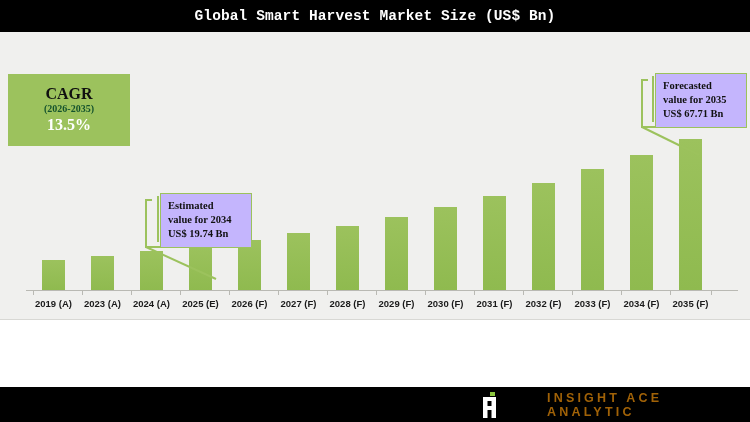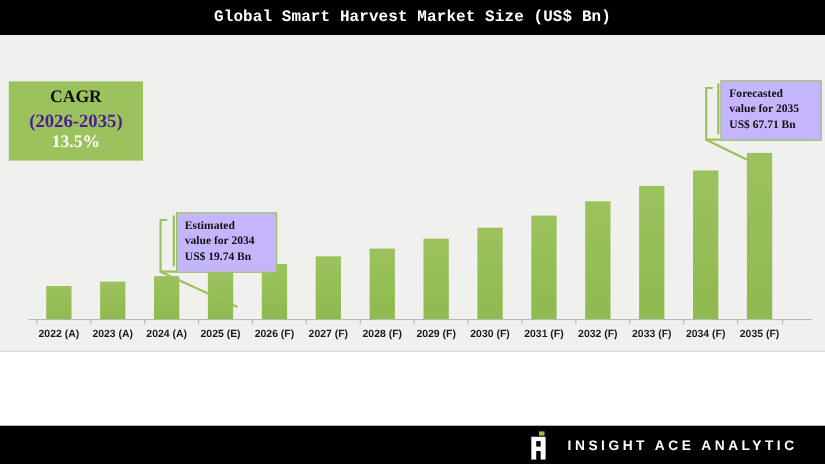--- a/index.html
+++ b/index.html
@@ -49,21 +49,21 @@
   }
 
   
   .cagr-box {
     position:absolute; left:8px; top:42px; width:122px; height:72px;
     background:#9cc25d; display:flex; flex-direction:column;
     align-items:center; justify-content:center;
     font-family:"Liberation Serif", serif;
   }
   .cagr-line1 { font-size:16px; font-weight:bold; color:#101010; line-height:1.15; }
-  .cagr-line2 { font-size:17px; font-weight:bold; color:#4c1d95; line-height:1.25; }
+  .cagr-line2 { font-size:10px; font-weight:bold; color:#14532d; line-height:1.25; }
   .cagr-line3 { font-size:16px; font-weight:bold; color:#ffffff; line-height:1.25; }
 
   
   .callout {
     position:absolute; background:#c4b5fd; border:1.5px solid #9cc25d;
     font-family:"Liberation Serif", serif; font-weight:bold;
     color:#111111; padding:5px 7px 6px 7px; line-height:1.32; font-size:10.5px;
     z-index:6;
   }
   .callout-2025 { left:160px; top:161px; width:92px; }
@@ -85,39 +85,40 @@
   }
   .footer-phone {
     color:#0d0d0d; font-size:12.5px; font-weight:bold; letter-spacing:1px;
     margin-left:30px; font-family:"Liberation Sans", sans-serif;
   }
   .footer-brand {
     position:absolute; left:480px; top:0; height:35px; display:flex; align-items:center;
   }
   .brand-mark { width:22px; height:26px; position:relative; margin-right:14px; }
   .brand-text {
-    color:#ffffff; font-size:12.5px; font-weight:bold; letter-spacing:3.2px;
+    color:#a16207; font-size:12.5px; font-weight:bold; letter-spacing:3.2px;
     font-family:"Liberation Sans", sans-serif;
+    margin-left:31px;
   }
 </style>
 </head>
 <body>
 
 <div id="page">
 
   <div class="title-bar">
     <div class="title-text">Global Smart Harvest Market Size (US$ Bn)</div>
   </div>
 
   <div class="chart-area">
     <div class="plot" id="plot">
       <div class="axis-line"></div>
     <div class="bar" title="2022 (A): 13.5" style="left: 42px; height: 30.1875px;"></div>
         <div class="tick" style="left: 33px;"></div>
-        <div class="xlabel" style="left: 27.5px;">2022 (A)</div>
+        <div class="xlabel" style="left: 27.5px;">2019 (A)</div>
         <div class="bar" title="2023 (A): 15.4" style="left: 91px; height: 34.4361px;"></div>
         <div class="tick" style="left: 82px;"></div>
         <div class="xlabel" style="left: 76.5px;">2023 (A)</div>
         <div class="bar" title="2024 (A): 17.4" style="left: 140px; height: 38.9083px;"></div>
         <div class="tick" style="left: 131px;"></div>
         <div class="xlabel" style="left: 125.5px;">2024 (A)</div>
         <div class="bar" title="2025 (E): 19.74" style="left: 189px; height: 44.1408px;"></div>
         <div class="tick" style="left: 180px;"></div>
         <div class="xlabel" style="left: 174.5px;">2025 (E)</div>
         <div class="bar" title="2026 (F): 22.4" style="left: 238px; height: 50.0889px;"></div>

